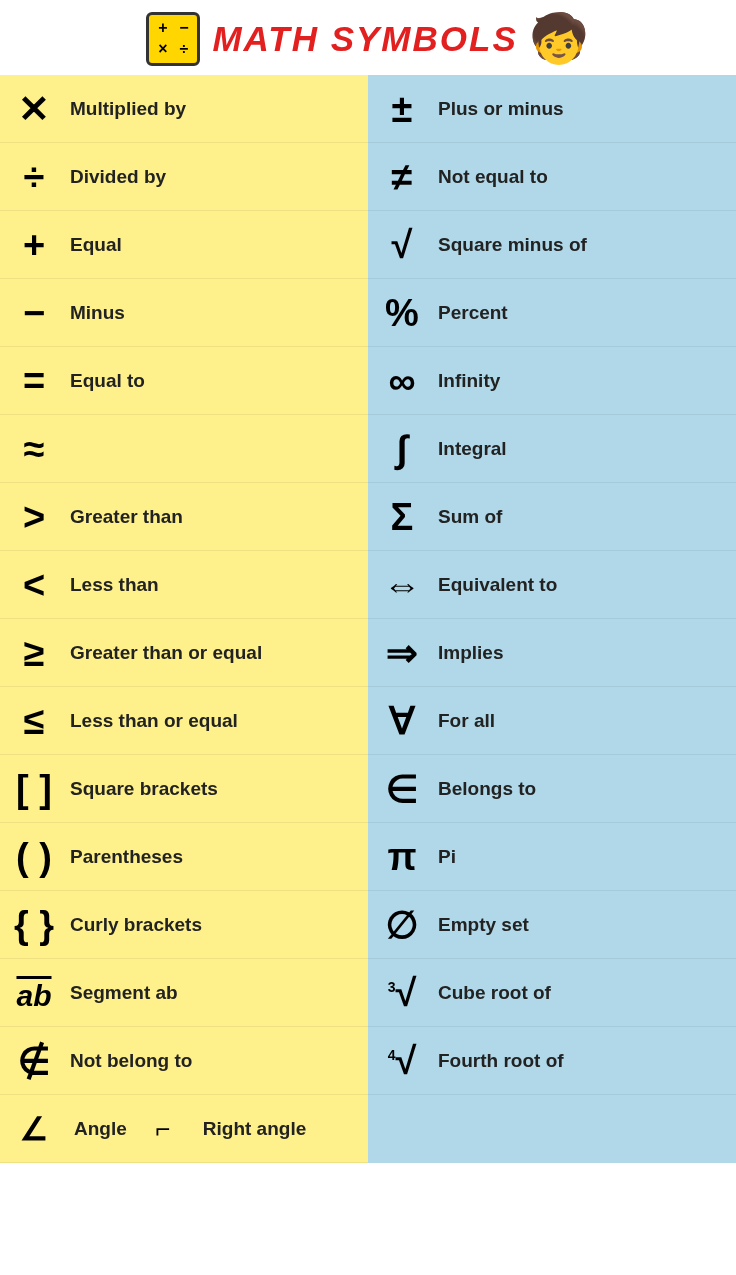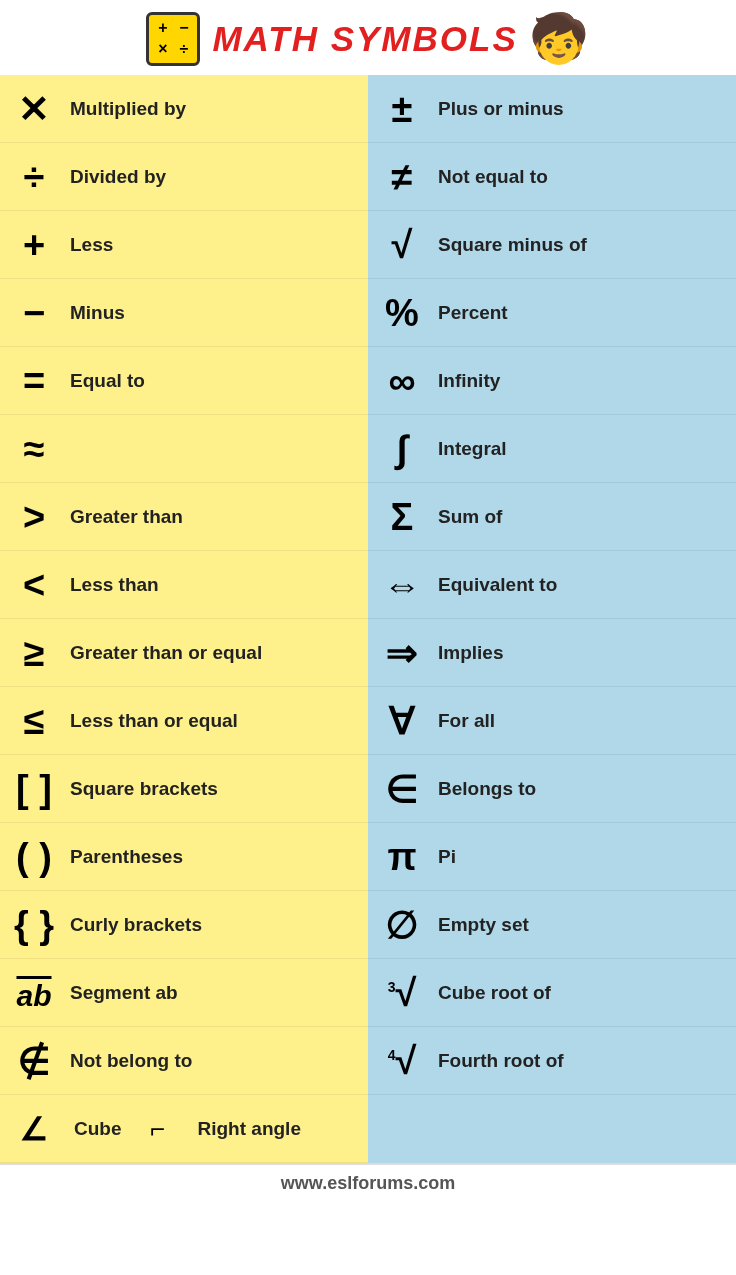--- a/index.html
+++ b/index.html
@@ -121,21 +121,21 @@
           <span class="symbol-label">Multiplied by</span>
         </div>
 
         <div class="symbol-row">
           <span class="symbol-char">÷</span>
           <span class="symbol-label">Divided by</span>
         </div>
 
         <div class="symbol-row">
           <span class="symbol-char">+</span>
-          <span class="symbol-label">Less</span>
+          <span class="symbol-label">Equal</span>
         </div>
 
         <div class="symbol-row">
           <span class="symbol-char">−</span>
           <span class="symbol-label">Minus</span>
         </div>
 
         <div class="symbol-row">
           <span class="symbol-char">=</span>
           <span class="symbol-label">Equal to</span>
@@ -187,21 +187,21 @@
           <span class="symbol-label">Segment ab</span>
         </div>
 
         <div class="symbol-row">
           <span class="symbol-char">∉</span>
           <span class="symbol-label">Not belong to</span>
         </div>
 
         <div class="symbol-row" style="gap:4px;">
           <span class="symbol-char" style="font-size:32px;">∠</span>
-          <span class="symbol-label">Cube</span>
+          <span class="symbol-label">Angle</span>
           <span class="symbol-char" style="font-size:26px; margin-left:6px;">⌐</span>
           <span class="symbol-label">Right angle</span>
         </div>
 
       </div>
 
       <div class="col-right">
 
         <div class="symbol-row">
           <span class="symbol-char">±</span>
@@ -280,16 +280,13 @@
           <span class="symbol-char">
             <sup style="font-size:14px; font-weight:900;">4</sup>√
           </span>
           <span class="symbol-label">Fourth root of</span>
         </div>
 
       </div>
     </div>
   </div>
 
-  <div class="footer">
-    <span>www.eslforums.com</span>
-  </div>
 </div>
 
 </body></html>

